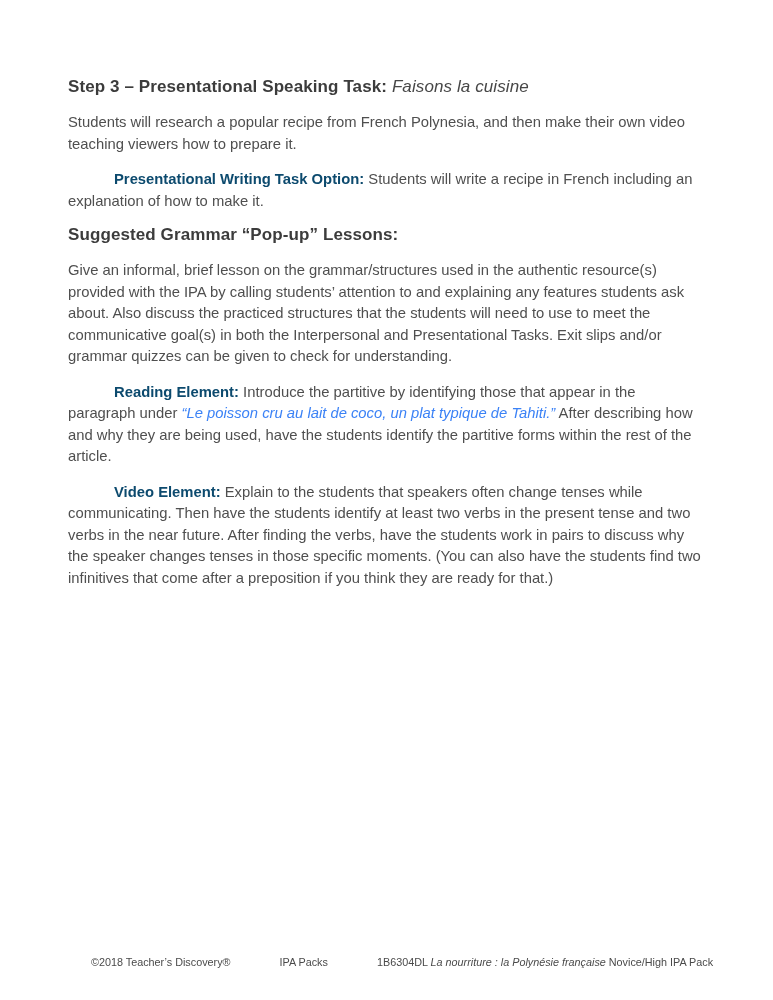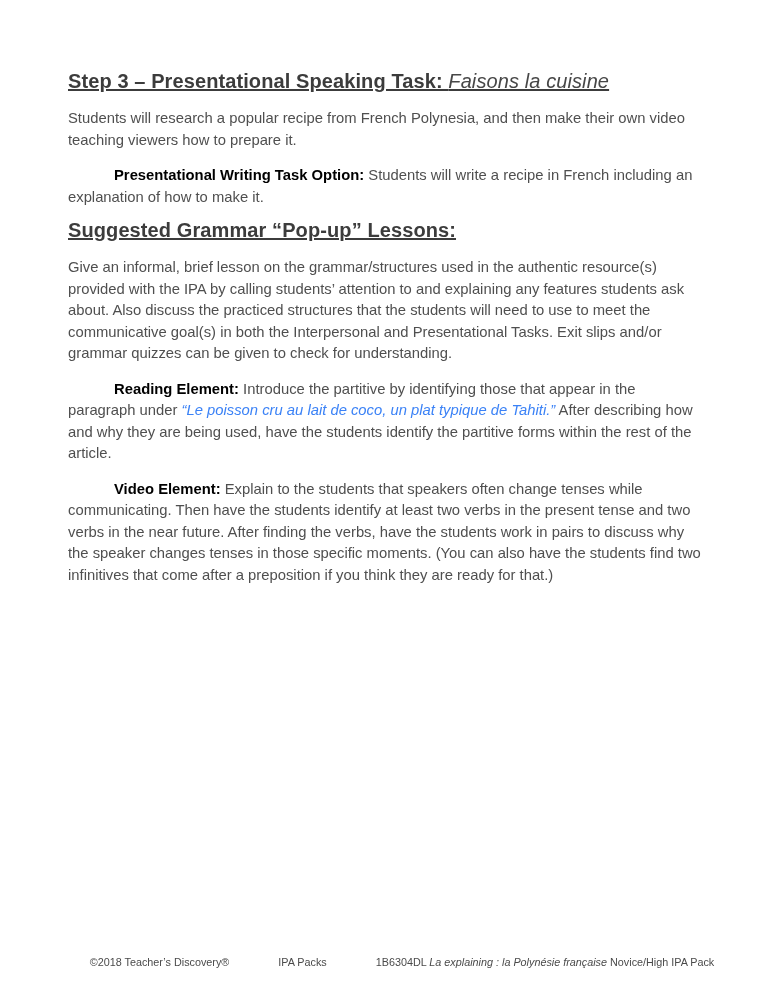--- a/index.html
+++ b/index.html
@@ -15,48 +15,47 @@
     font-family: "Liberation Sans", sans-serif;
     color: #4f4f4f;
     box-sizing: border-box;
     padding: 64px 68px 0 68px;
     overflow: hidden;
   }
   .content {
     width: 637px;
   }
   h1.sec-heading {
-    font-size: 20px;
+    font-size: 17px;
     font-weight: bold;
     color: #3c3c3c;
-    margin: 4px 0 11px 0;
+    margin: 12px 0 11px 0;
     line-height: 1.3;
     letter-spacing: 0.1px;
-    text-decoration: underline;
   }
   h1.sec-heading .heading-italic {
     font-weight: normal;
     font-style: italic;
     color: #474747;
   }
   .grammar-heading {
     margin-top: 57px;
   }
   p.body-para {
     font-size: 14.8px;
     line-height: 21.5px;
     margin: 14px 0 9px 0;
     color: #4f4f4f;
   }
   p.indented {
     text-indent: 46px;
   }
   .lead-bold {
     font-weight: bold;
-    color: #000000;
+    color: #0c4a6e;
   }
   .inline-italic {
     font-style: italic;
     color: #3b82f6;
   }
   .rubrics-para {
     margin-top: 4px;
   }
   .footer {
     position: absolute;
@@ -96,15 +95,15 @@
     <p class="body-para">Give an informal, brief lesson on the grammar/structures used in the authentic resource(s) provided with the IPA by calling students’ attention to and explaining any features students ask about. Also discuss the practiced structures that the students will need to use to meet the communicative goal(s) in both the Interpersonal and Presentational Tasks. Exit slips and/or grammar quizzes can be given to check for understanding.</p>
 
     <p class="body-para indented"><span class="lead-bold">Reading Element: </span><span>Introduce the partitive by identifying those that appear in the paragraph under </span><span class="inline-italic">“Le poisson cru au lait de coco, un plat typique de Tahiti.”</span><span> After describing how and why they are being used, have the students identify the partitive forms within the rest of the article.</span></p>
 
     <p class="body-para indented"><span class="lead-bold">Video Element: </span><span>Explain to the students that speakers often change tenses while communicating. Then have the students identify at least two verbs in the present tense and two verbs in the near future. After finding the verbs, have the students work in pairs to discuss why the speaker changes tenses in those specific moments. (You can also have the students find two infinitives that come after a preposition if you think they are ready for that.)</span></p>
 
 
   </div>
 
   <div class="footer">
-    <span class="footer-item">©2018 Teacher’s Discovery®</span><span class="gap"></span><span class="footer-item">IPA Packs</span><span class="gap"></span><span class="footer-item"><span>1B6304DL </span><span class="inline-italic">La explaining : la Polynésie française</span><span> Novice/High IPA Pack</span></span>
+    <span class="footer-item">©2018 Teacher’s Discovery®</span><span class="gap"></span><span class="footer-item">IPA Packs</span><span class="gap"></span><span class="footer-item"><span>1B6304DL </span><span class="inline-italic">La nourriture : la Polynésie française</span><span> Novice/High IPA Pack</span></span>
   </div>
 </div>
 
 </body></html>

